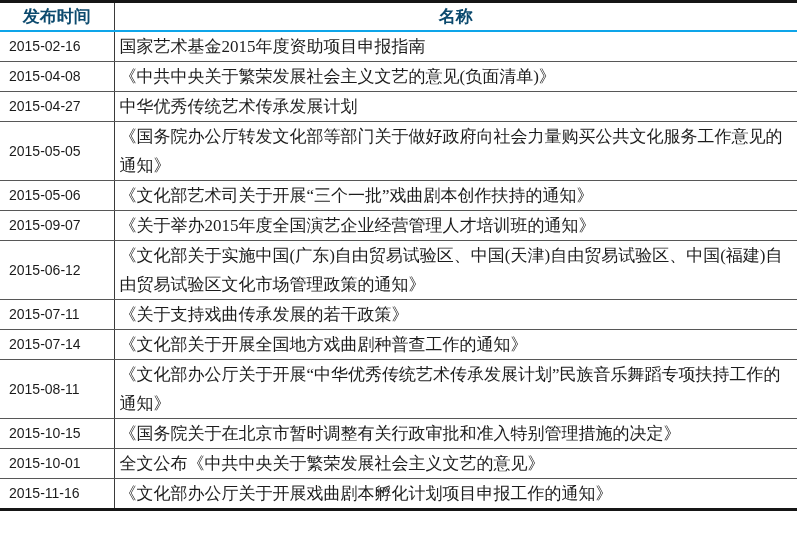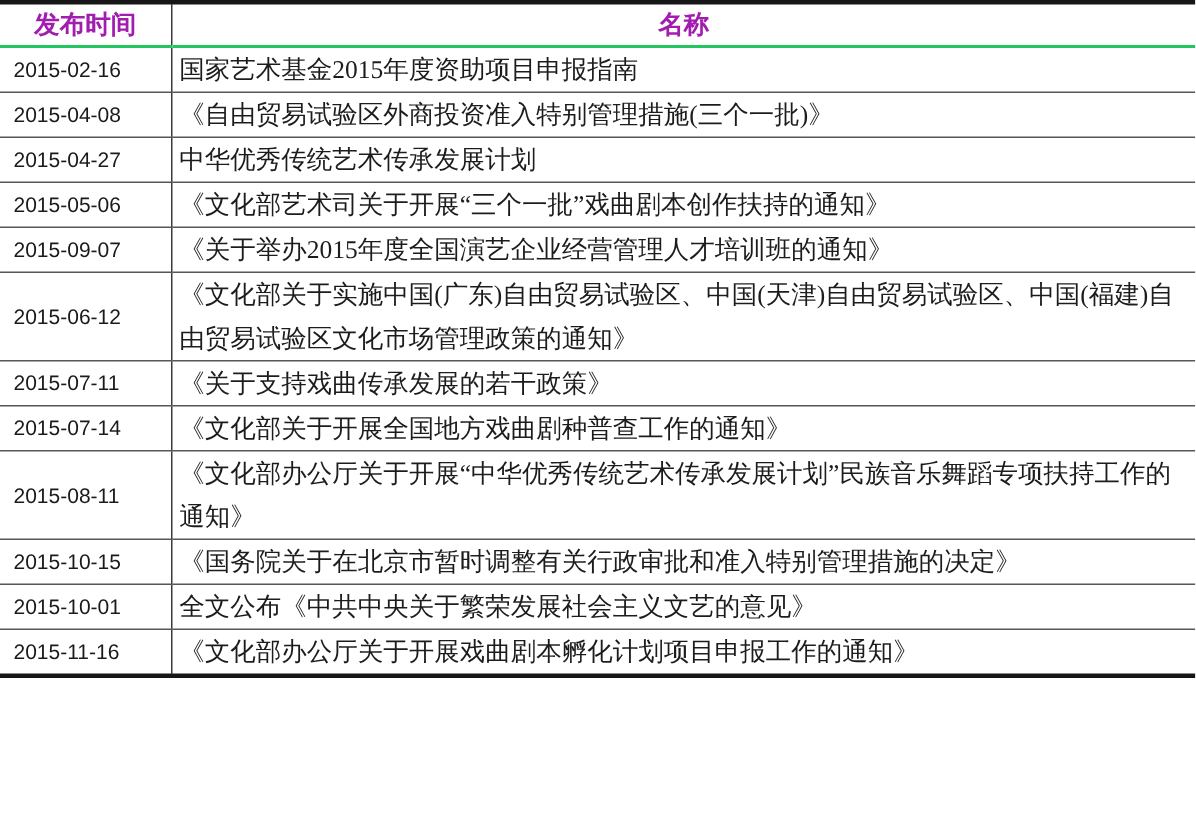--- a/index.html
+++ b/index.html
@@ -21,23 +21,23 @@
     table-layout: fixed;
     border-top: 3px solid #161616;
     border-bottom: 3px solid #161616;
     background: #ffffff;
   }
   col.c-date { width: 114px; }
   th {
     font-family: Liberation Sans, sans-serif;
     font-weight: 600;
     font-size: 17px;
-    color: #a21caf;
+    color: #0c4a6e;
     height: 27px;
-    border-bottom: 2px solid #22c55e;
+    border-bottom: 2px solid #0ea5e9;
     text-align: center;
     vertical-align: middle;
     padding: 0;
   }
   th.col-date, td.col-date {
     border-right: 1px solid #3a3a3a;
   }
   td {
     border-bottom: 1px solid #575757;
     vertical-align: middle;
@@ -78,25 +78,29 @@
         <th class="col-name">名称</th>
       </tr>
     </thead>
     <tbody id="rows">
         <tr>
           <td class="col-date">2015-02-16</td>
           <td class="col-name">国家艺术基金2015年度资助项目申报指南</td>
         </tr>
         <tr>
           <td class="col-date">2015-04-08</td>
-          <td class="col-name">《自由贸易试验区外商投资准入特别管理措施(三个一批)》</td>
+          <td class="col-name">《中共中央关于繁荣发展社会主义文艺的意见(负面清单)》</td>
         </tr>
         <tr>
           <td class="col-date">2015-04-27</td>
           <td class="col-name">中华优秀传统艺术传承发展计划</td>
+        </tr>
+        <tr>
+          <td class="col-date">2015-05-05</td>
+          <td class="col-name">《国务院办公厅转发文化部等部门关于做好政府向社会力量购买公共文化服务工作意见的通知》</td>
         </tr>
         <tr>
           <td class="col-date">2015-05-06</td>
           <td class="col-name">《文化部艺术司关于开展“三个一批”戏曲剧本创作扶持的通知》</td>
         </tr>
         <tr>
           <td class="col-date">2015-09-07</td>
           <td class="col-name">《关于举办2015年度全国演艺企业经营管理人才培训班的通知》</td>
         </tr>
         <tr>

